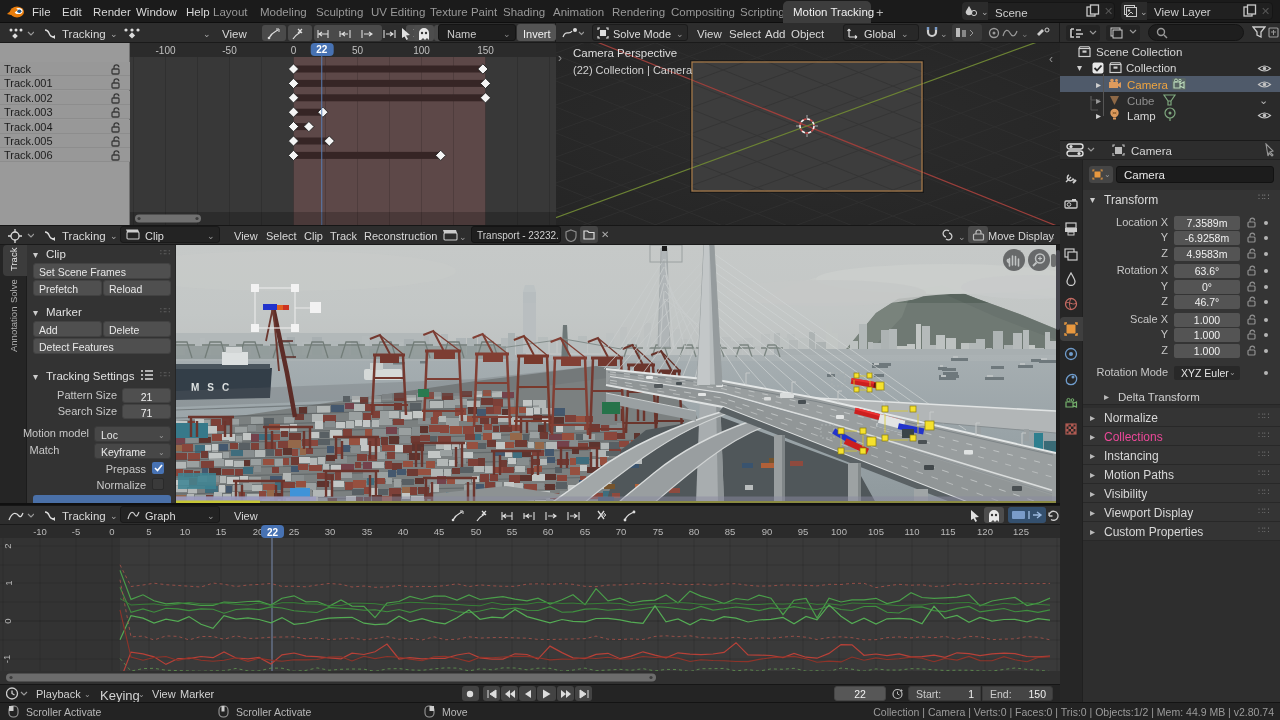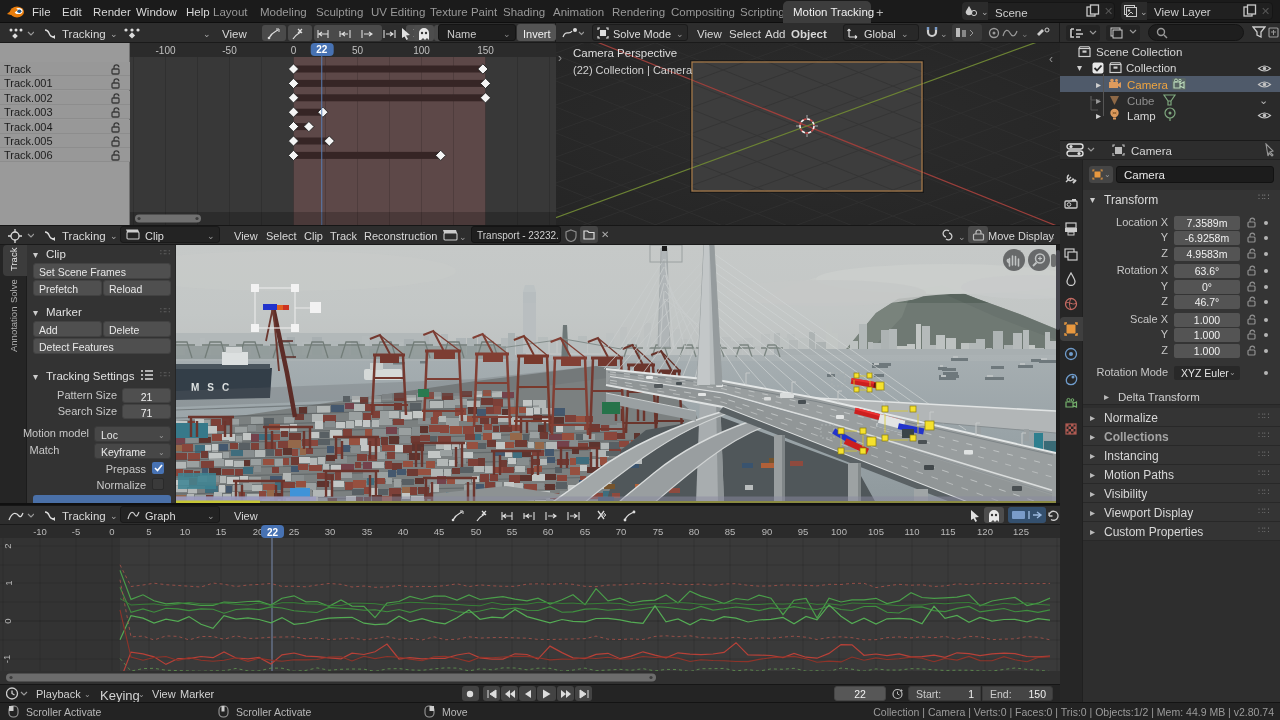--- a/index.html
+++ b/index.html
@@ -141,21 +141,21 @@
 <div style="position:absolute;left:592px;top:24px;width:96px;height:17px;background:#282828;border-radius:3px;border:1px solid #1b1b1b;"></div>
 <svg class="a" style="left:597px;top:27px" width="12" height="12" viewBox="0 0 12 12">
     <rect x="3" y="3" width="6" height="6" fill="#ddd"></rect>
     <path d="M1 3 V1 H3 M9 1 h2 v2 M11 9 v2 H9 M3 11 H1 V9" fill="none" stroke="#ddd" stroke-width="1.2"></path>
   </svg>
 <div style="position:absolute;left:613px;top:29px;font-size:11px;color:#dddddd;font-weight:normal;white-space:nowrap;line-height:1;">Solve Mode</div>
 <div style="position:absolute;left:676px;top:30px;font-size:9px;color:#999;font-weight:normal;white-space:nowrap;line-height:1;">⌄</div>
 <div style="position:absolute;left:697px;top:29px;font-size:11.5px;color:#d8d8d8;font-weight:normal;white-space:nowrap;line-height:1;">View</div>
 <div style="position:absolute;left:729px;top:29px;font-size:11.5px;color:#d8d8d8;font-weight:normal;white-space:nowrap;line-height:1;">Select</div>
 <div style="position:absolute;left:765px;top:29px;font-size:11.5px;color:#d8d8d8;font-weight:normal;white-space:nowrap;line-height:1;">Add</div>
-<div style="position:absolute;left:791px;top:29px;font-size:11.5px;color:#d8d8d8;font-weight:bold;white-space:nowrap;line-height:1;">Object</div>
+<div style="position:absolute;left:791px;top:29px;font-size:11.5px;color:#d8d8d8;font-weight:normal;white-space:nowrap;line-height:1;">Object</div>
 <div style="position:absolute;left:843px;top:24px;width:76px;height:17px;background:#282828;border-radius:3px;border:1px solid #1b1b1b;"></div>
 <svg class="a" style="left:847px;top:27px" width="13" height="12" viewBox="0 0 13 12">
     <path d="M2 10 V2 M2 10 H10 M2 2 l-1.5 2 M2 2 l1.5 2 M10 10 l-2 -1.5 M10 10 l-2 1.5" stroke="#ddd" fill="none" stroke-width="1.2"></path>
   </svg>
 <div style="position:absolute;left:864px;top:29px;font-size:11px;color:#dddddd;font-weight:normal;white-space:nowrap;line-height:1;">Global</div>
 <div style="position:absolute;left:901px;top:30px;font-size:9px;color:#999;font-weight:normal;white-space:nowrap;line-height:1;">⌄</div>
 <svg class="a" style="left:925px;top:26px" width="14" height="14" viewBox="0 0 14 14">
     <path d="M3 1 v5 a4 4 0 0 0 8 0 V1" fill="none" stroke="#cfcfcf" stroke-width="2.2"></path>
     <path d="M3 1 v3 M11 1 v3" stroke="#7a9cc9" stroke-width="2.2"></path>
   </svg>
@@ -627,21 +627,21 @@
 <div style="position:absolute;left:1229px;top:369px;font-size:8px;color:#999;font-weight:normal;white-space:nowrap;line-height:1;">⌄</div>
 <div style="position:absolute;left:1264px;top:371px;width:4px;height:4px;border-radius:50%;background:#b5b5b5;"></div>
 <div style="position:absolute;left:1104px;top:392px;font-size:10px;color:#bbb;font-weight:normal;white-space:nowrap;line-height:1;">▸</div>
 <div style="position:absolute;left:1118px;top:392px;font-size:11.5px;color:#cfcfcf;font-weight:normal;white-space:nowrap;line-height:1;">Delta Transform</div>
 <div style="position:absolute;left:1083px;top:408px;width:197px;height:19px;background:#343434;border-bottom:1px solid #282828;"></div>
 <div style="position:absolute;left:1090px;top:413px;font-size:10px;color:#bbb;font-weight:normal;white-space:nowrap;line-height:1;">▸</div>
 <div style="position:absolute;left:1104px;top:412px;font-size:12px;color:#d8d8d8;font-weight:normal;white-space:nowrap;line-height:1;">Normalize</div>
 <div style="position:absolute;left:1258px;top:412px;font-size:9px;color:#707070;font-weight:normal;white-space:nowrap;line-height:1;">∷∷</div>
 <div style="position:absolute;left:1083px;top:427px;width:197px;height:19px;background:#343434;border-bottom:1px solid #282828;"></div>
 <div style="position:absolute;left:1090px;top:432px;font-size:10px;color:#bbb;font-weight:normal;white-space:nowrap;line-height:1;">▸</div>
-<div style="position:absolute;left:1104px;top:431px;font-size:12px;color:#a3a3a3;font-weight:bold;white-space:nowrap;line-height:1;">Collections</div>
+<div style="position:absolute;left:1104px;top:431px;font-size:12px;color:#ec4899;font-weight:normal;white-space:nowrap;line-height:1;">Collections</div>
 <div style="position:absolute;left:1258px;top:431px;font-size:9px;color:#707070;font-weight:normal;white-space:nowrap;line-height:1;">∷∷</div>
 <div style="position:absolute;left:1083px;top:446px;width:197px;height:19px;background:#343434;border-bottom:1px solid #282828;"></div>
 <div style="position:absolute;left:1090px;top:451px;font-size:10px;color:#bbb;font-weight:normal;white-space:nowrap;line-height:1;">▸</div>
 <div style="position:absolute;left:1104px;top:450px;font-size:12px;color:#d8d8d8;font-weight:normal;white-space:nowrap;line-height:1;">Instancing</div>
 <div style="position:absolute;left:1258px;top:450px;font-size:9px;color:#707070;font-weight:normal;white-space:nowrap;line-height:1;">∷∷</div>
 <div style="position:absolute;left:1083px;top:465px;width:197px;height:19px;background:#343434;border-bottom:1px solid #282828;"></div>
 <div style="position:absolute;left:1090px;top:470px;font-size:10px;color:#bbb;font-weight:normal;white-space:nowrap;line-height:1;">▸</div>
 <div style="position:absolute;left:1104px;top:469px;font-size:12px;color:#d8d8d8;font-weight:normal;white-space:nowrap;line-height:1;">Motion Paths</div>
 <div style="position:absolute;left:1258px;top:469px;font-size:9px;color:#707070;font-weight:normal;white-space:nowrap;line-height:1;">∷∷</div>
 <div style="position:absolute;left:1083px;top:484px;width:197px;height:19px;background:#343434;border-bottom:1px solid #282828;"></div>

